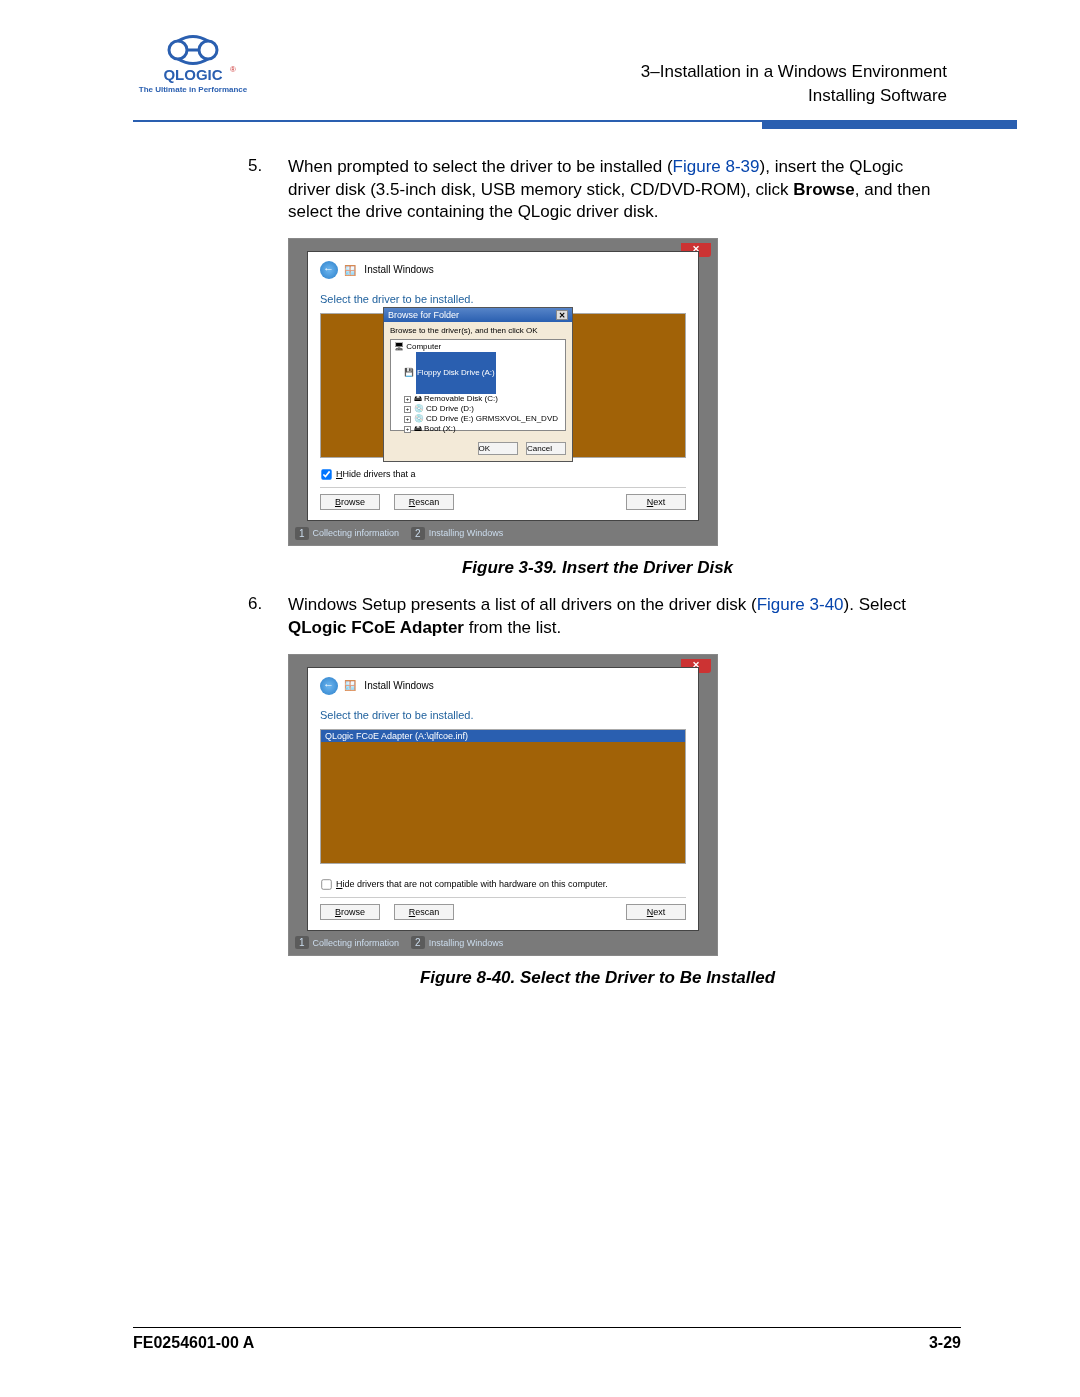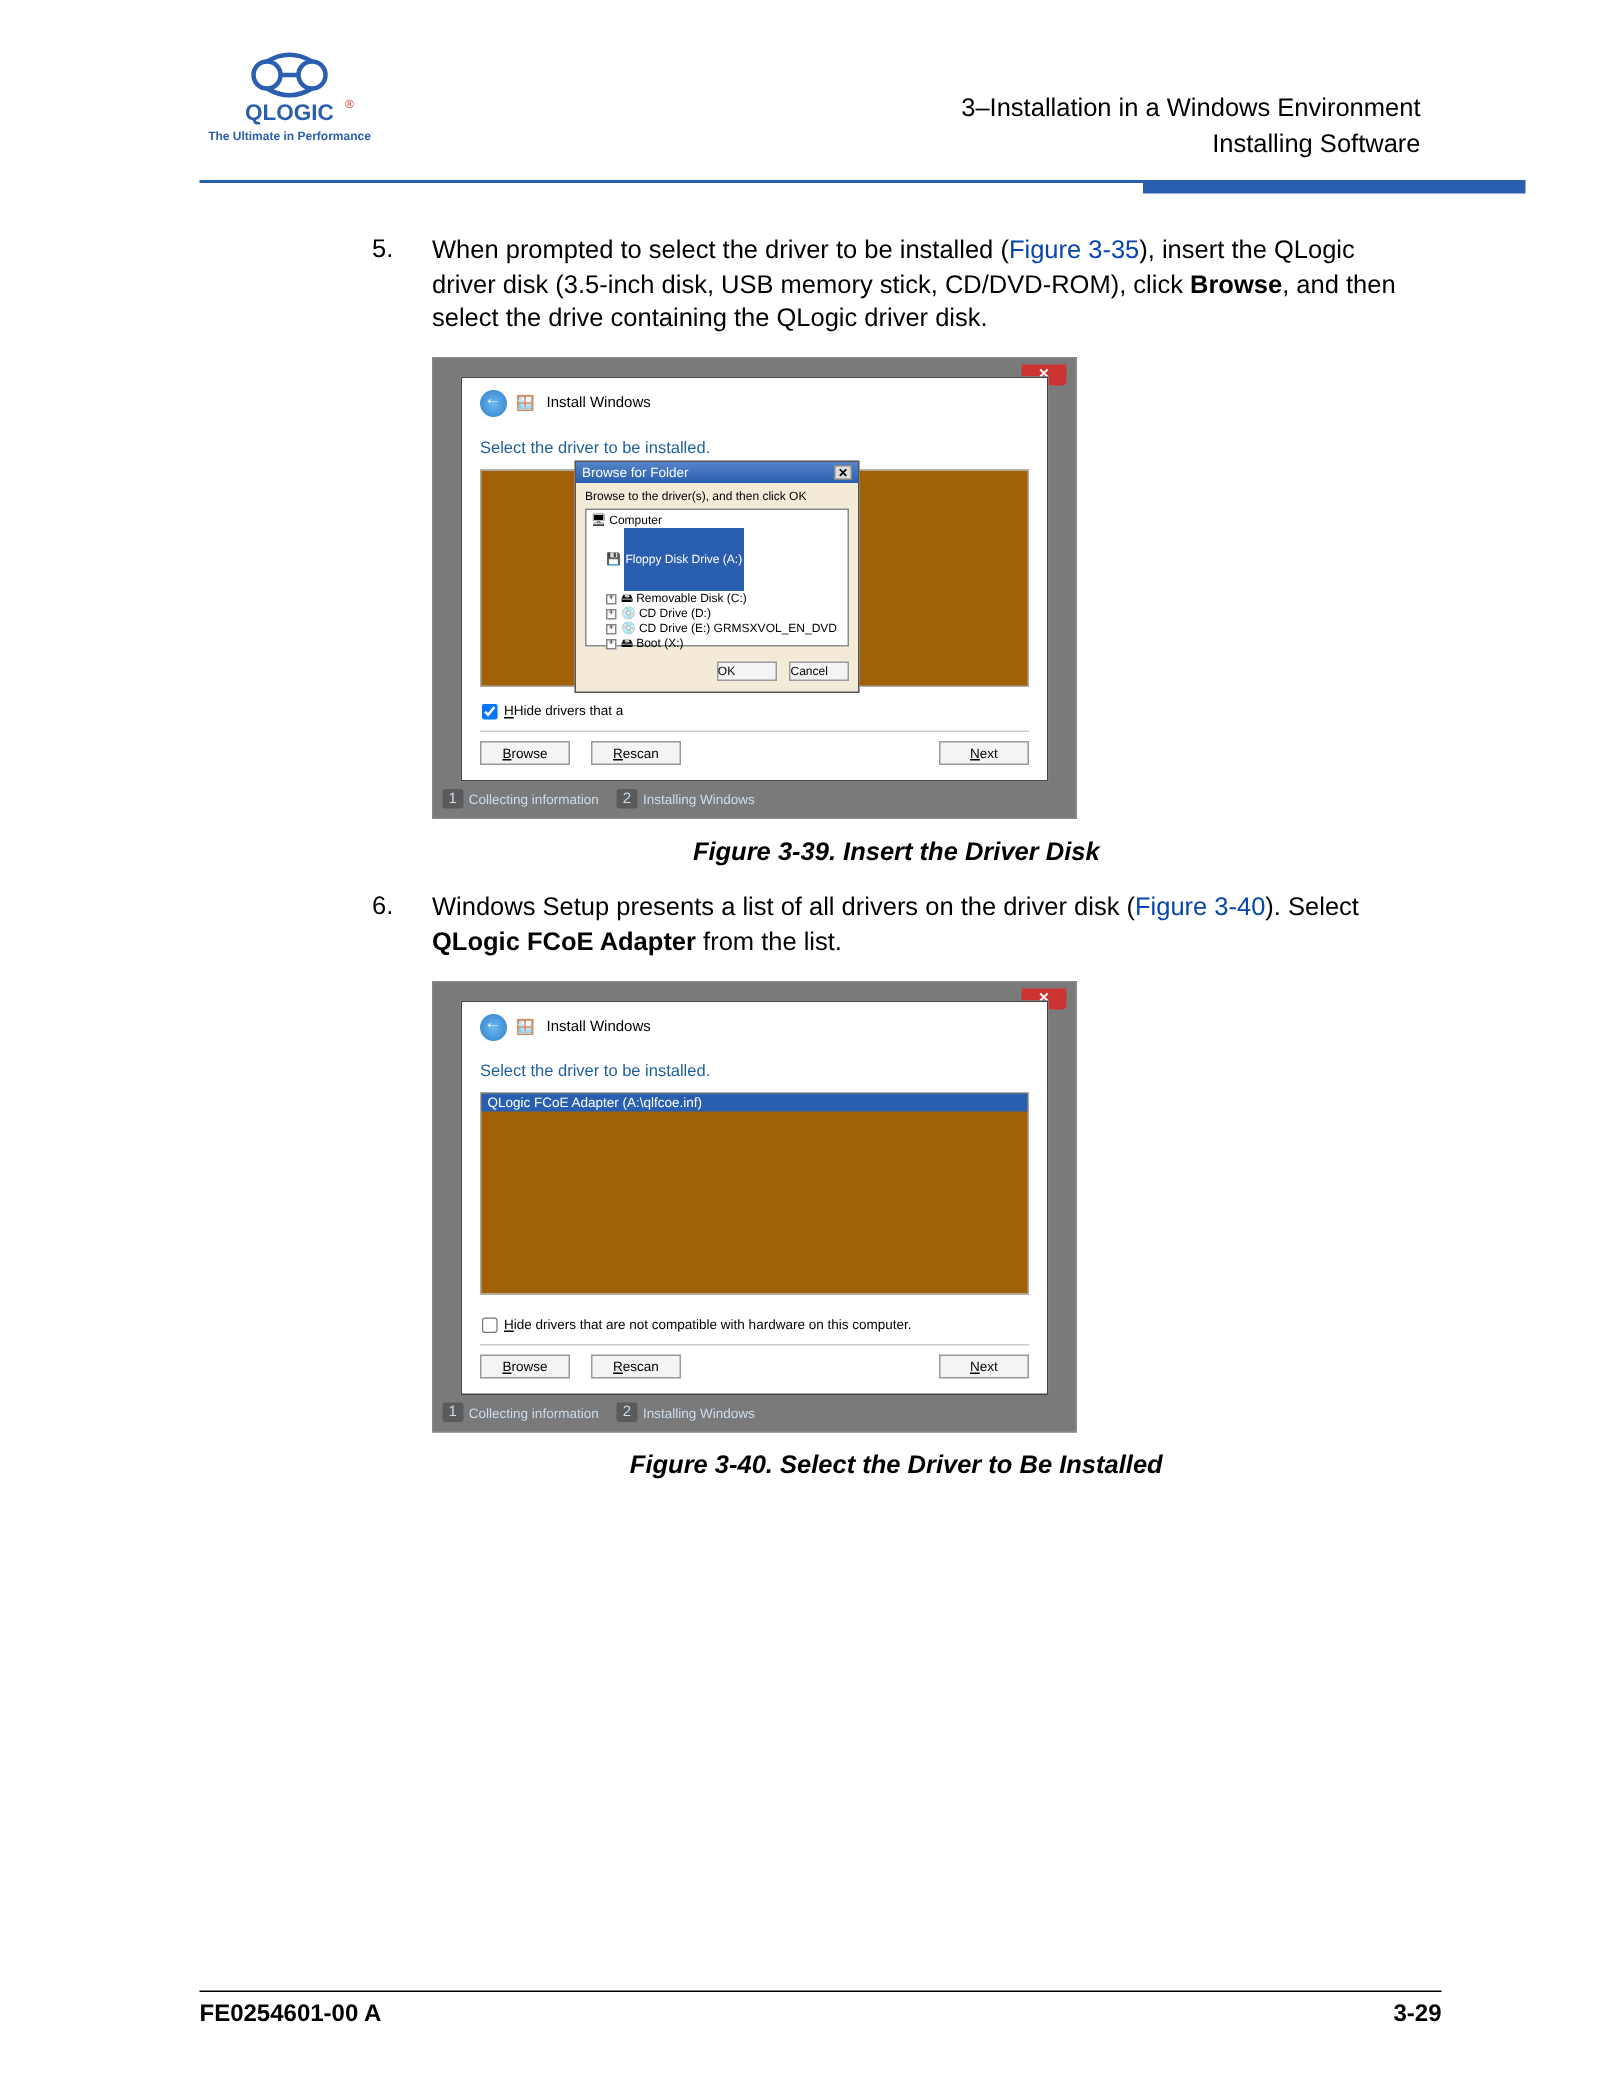--- a/index.html
+++ b/index.html
@@ -81,21 +81,21 @@
   <div class="rule-wrap">
     <div class="rule-thin"></div>
     <div class="rule-thick"></div>
   </div>
 
   <div class="content">
 
     <div class="step">
       <div class="step-num">5.</div>
       <div class="step-text">
-        <span>When prompted to select the driver to be installed (</span><span class="fig-link">Figure 3-35</span><span>), insert the QLogic driver disk (3.5-inch disk, USB memory stick, CD/DVD-ROM), click </span><span class="bold">Browse</span><span>, and then select the drive containing the QLogic driver disk.</span>
+        <span>When prompted to select the driver to be installed (</span><span class="fig-link">Figure 8-39</span><span>), insert the QLogic driver disk (3.5-inch disk, USB memory stick, CD/DVD-ROM), click </span><span class="bold">Browse</span><span>, and then select the drive containing the QLogic driver disk.</span>
       </div>
     </div>
 
     <div class="screenshot">
       <div class="win-bg">
         <div class="win-close">✕</div>
         <div class="win-dialog" style="min-height:255px;">
           <div>
             <span class="win-back"></span>
             <span class="win-flag">🪟</span>
@@ -196,21 +196,21 @@
           </div>
         </div>
       </div>
       <div class="progress-bar">
         <span class="prog-step-num">1</span>
           <span>Collecting information</span>
         <span class="prog-step-num" style="margin-left:8px">2</span>
           <span>Installing Windows</span>
       </div>
     </div>
-    <div class="caption">Figure 3-40. Select the Driver to Be Installed</div>
+    <div class="caption">Figure 8-40. Select the Driver to Be Installed</div>
 
   </div>
 
   <div class="footer">
     <div class="footer-rule"></div>
     <div class="footer-row">
       <span>FE0254601-00 A</span>
       <span>3-29</span>
     </div>
   </div>

